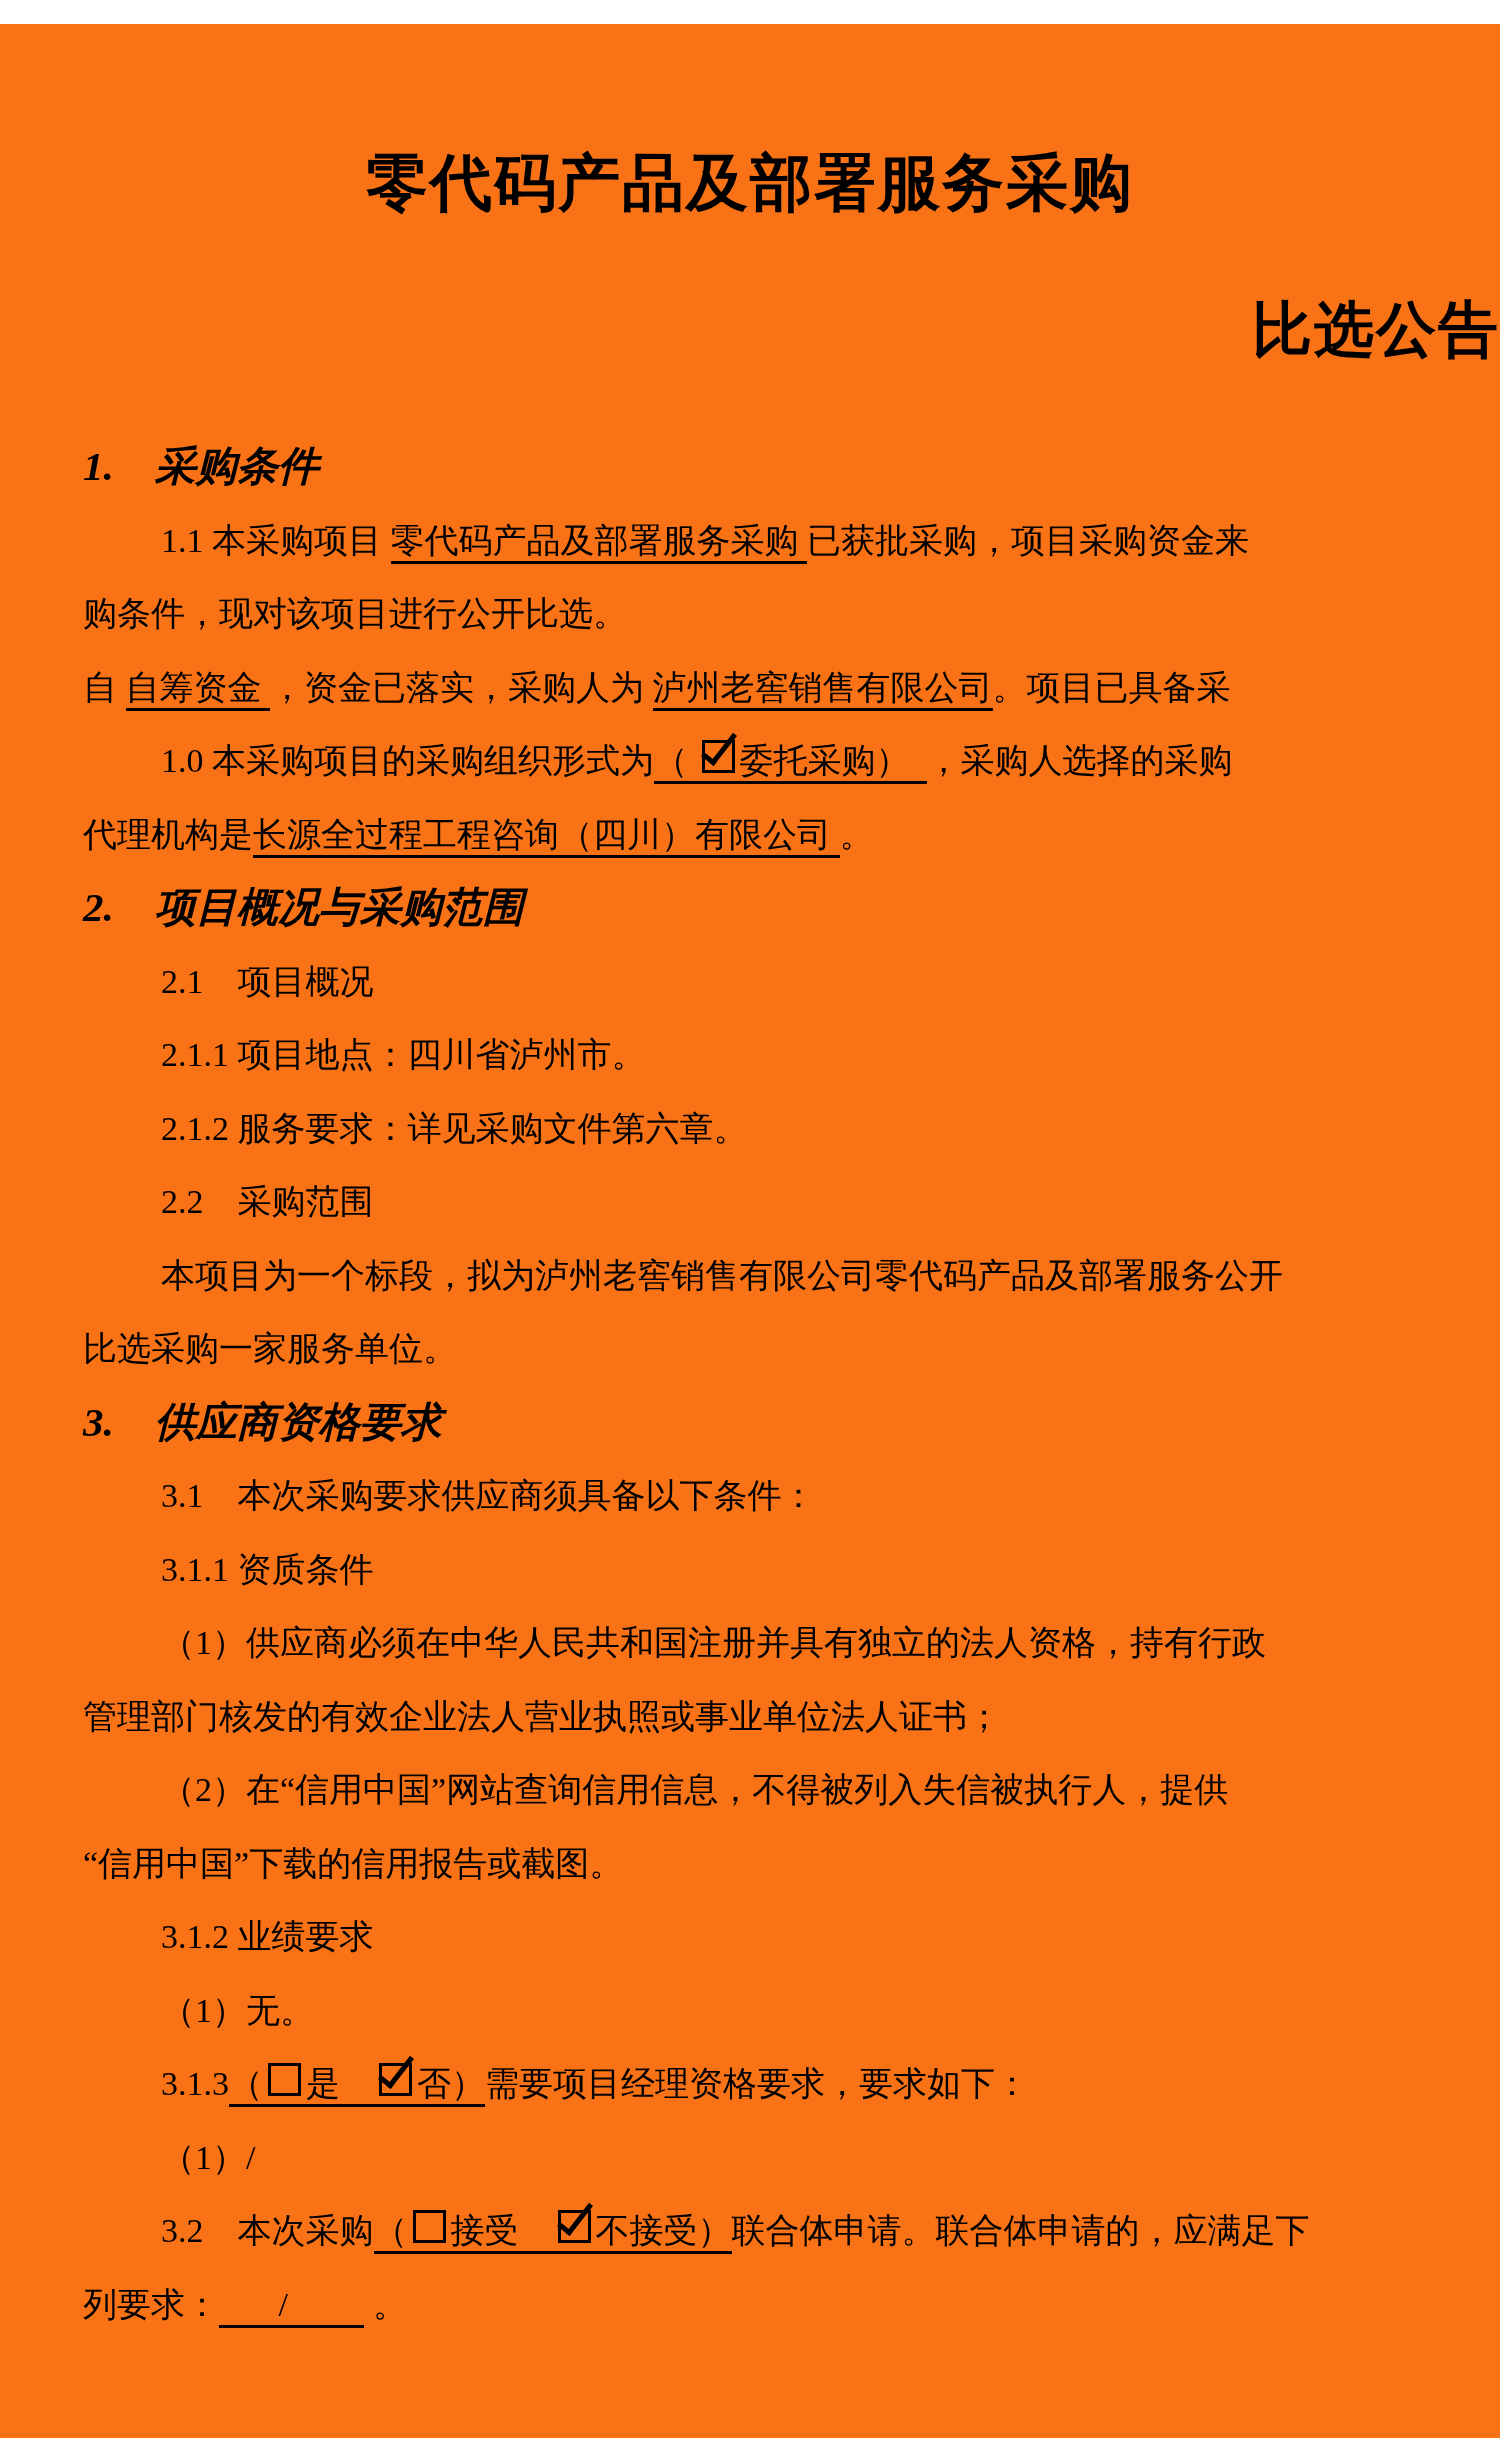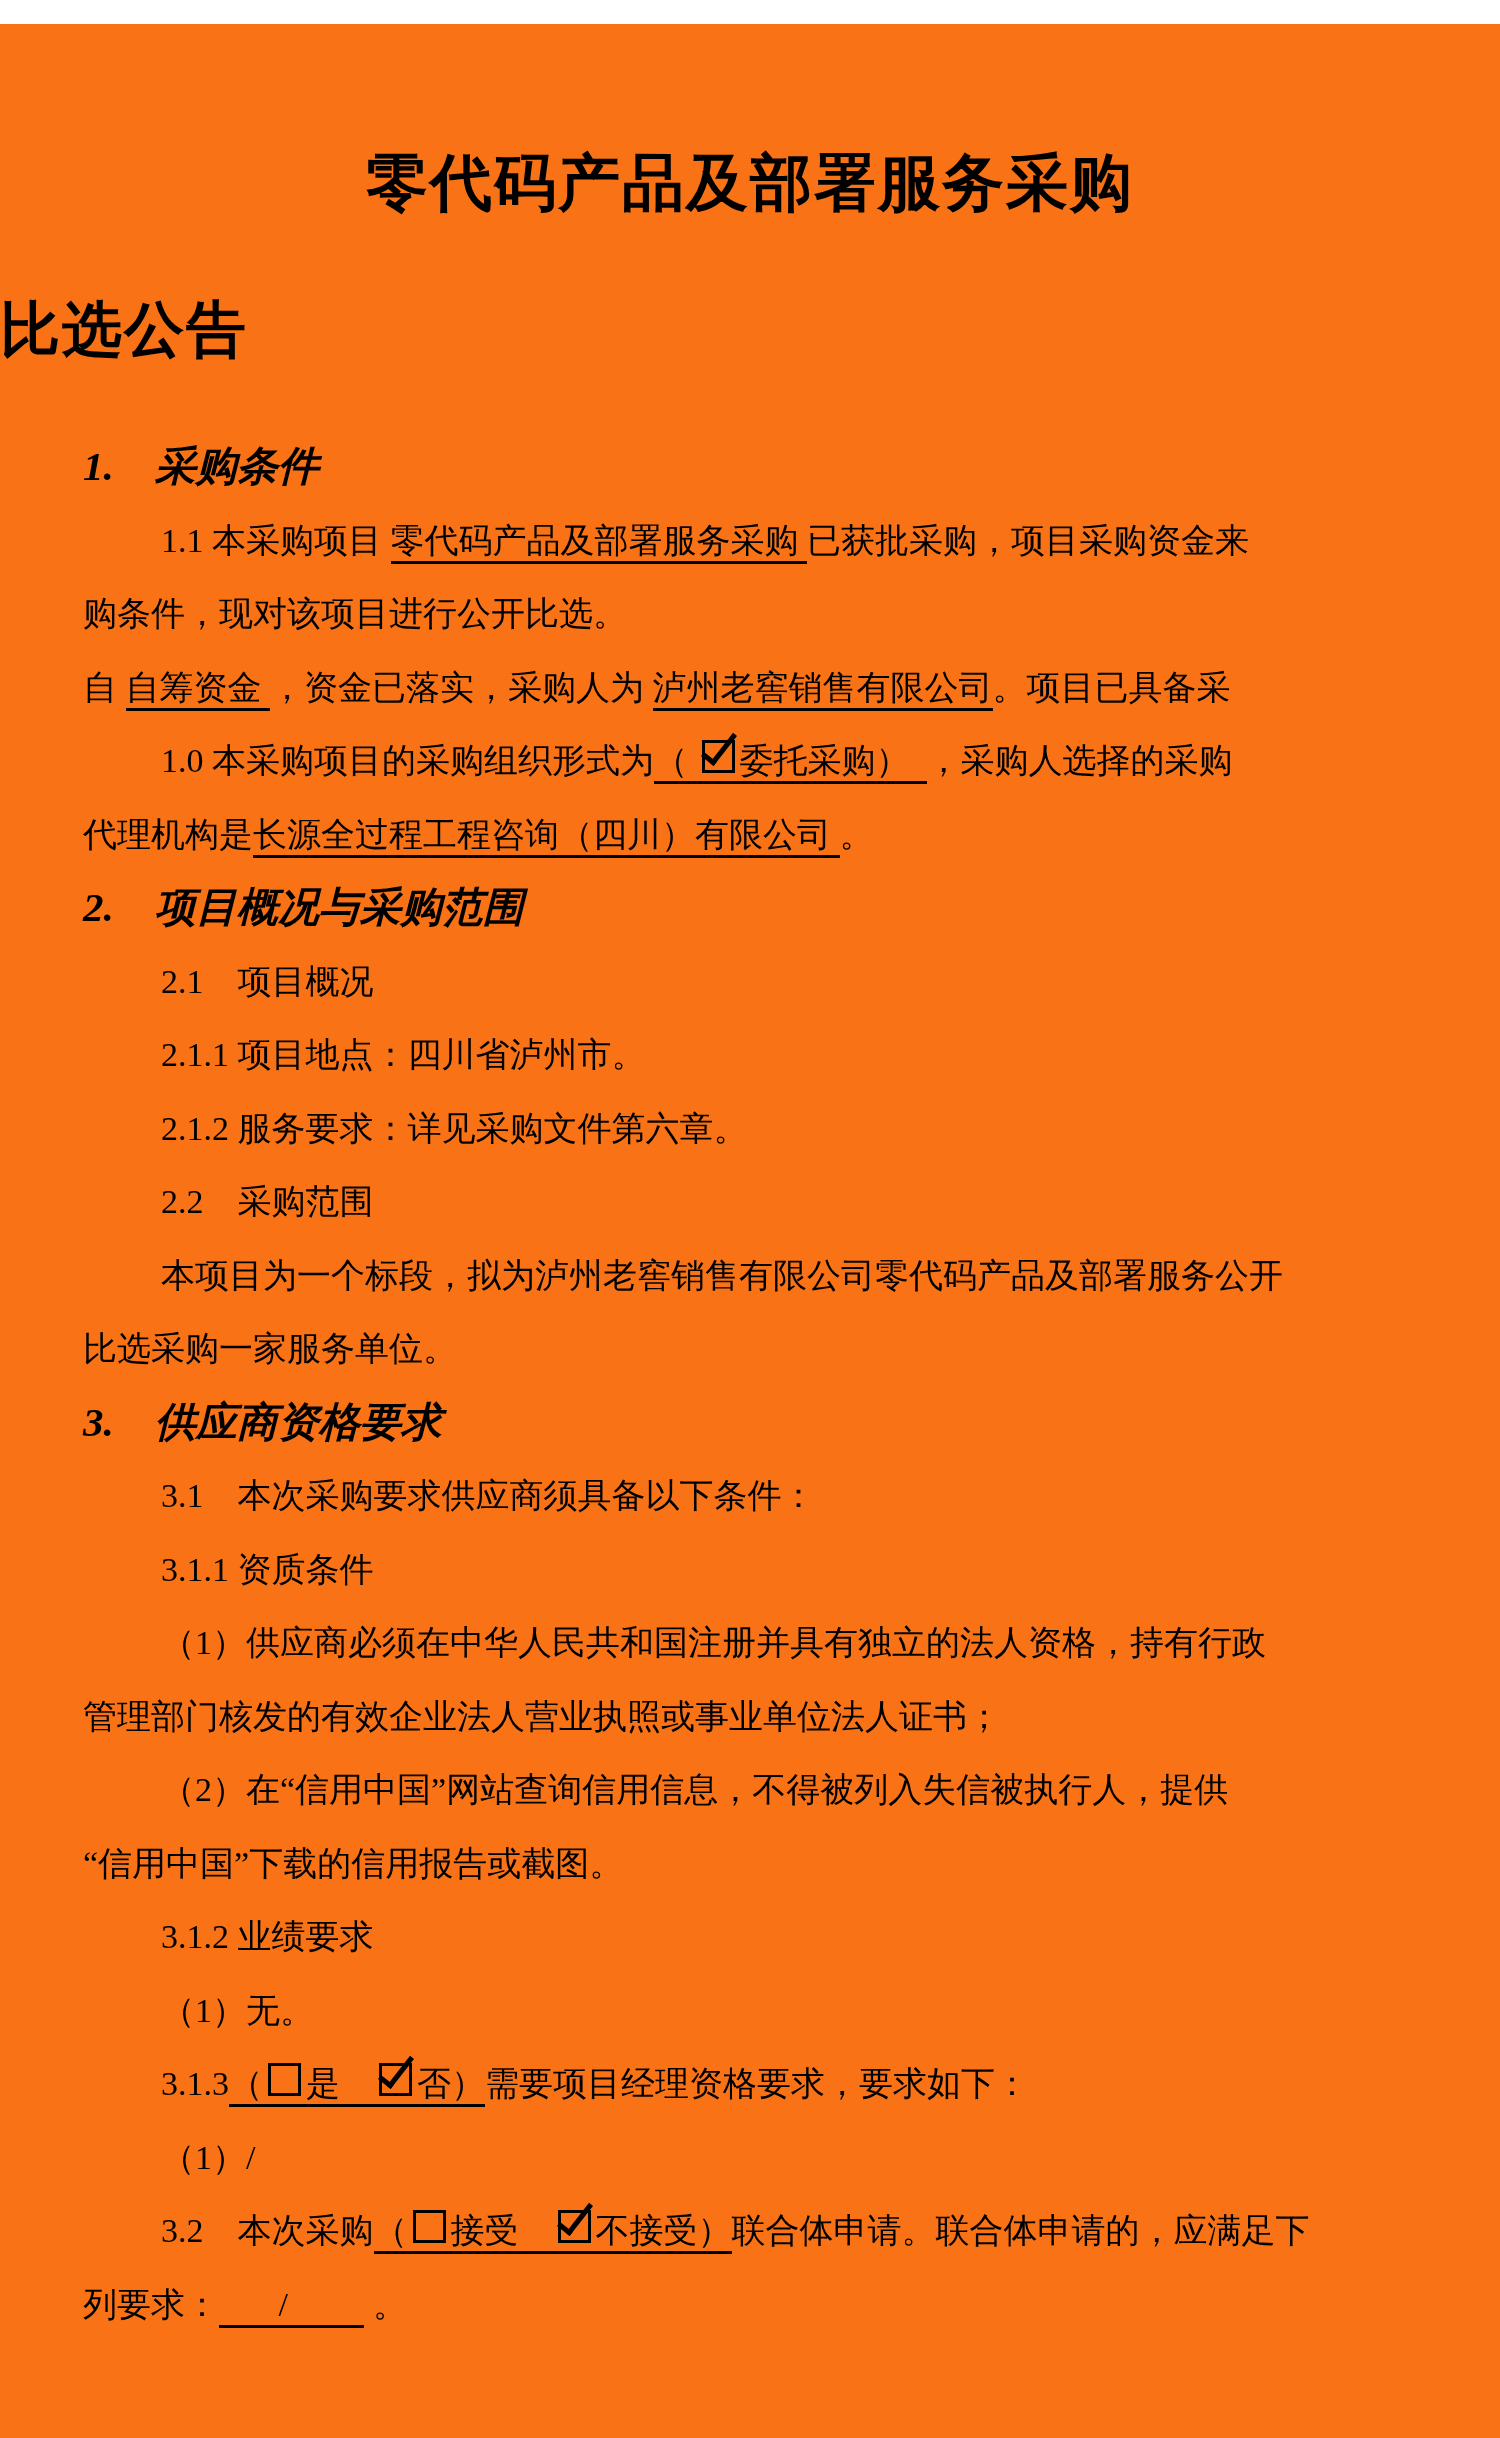--- a/index.html
+++ b/index.html
@@ -22,21 +22,21 @@
     height: 147px;
     line-height: 147px;
     text-align: center;
     font-size: 62px;
     font-weight: 700;
     letter-spacing: 2px;
   }
   .doc-subtitle {
     height: 147px;
     line-height: 147px;
-    text-align: left;
+    text-align: right;
     font-size: 60px;
     font-weight: 700;
     letter-spacing: 2px;
   }
   .doc-body {
     margin-top: 26px;
     padding-left: 83px;
     padding-right: 60px;
   }
   .line {

